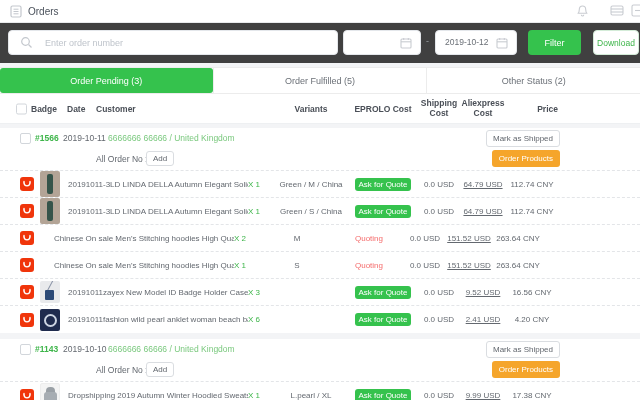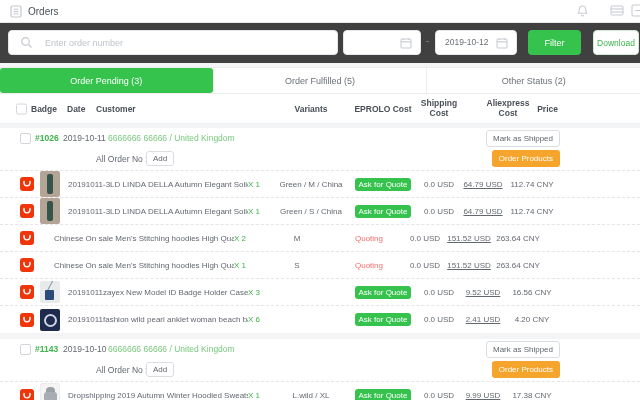--- a/index.html
+++ b/index.html
@@ -32,21 +32,21 @@
   .tab:first-child{border-left:0;}
   .tab.active{background:var(--green);color:#fff;border-radius:3px;}
 
   
   .thead{height:29px;background:#fff;border-bottom:1px solid #eef0f2;position:relative;font-size:8.5px;font-weight:bold;color:#4a4f57;}
   .thead span{position:absolute;top:50%;transform:translateY(-50%);line-height:1.25;}
   .h-order{left:31px;} .h-date{left:67px;} .h-cust{left:96px;}
   .h-var{left:274px;width:74px;text-align:center;}
   .h-epr{left:348px;width:70px;text-align:center;}
   .h-ship{left:418px;width:42px;text-align:center;}
-  .h-ali{left:460px;width:46px;text-align:center;margin-left:25px;}
+  .h-ali{left:460px;width:46px;text-align:center;}
   .h-price{left:506px;width:52px;text-align:right;}
   .cb{display:inline-block;width:11px;height:11px;background:#fff;border:1px solid #d2d6db;border-radius:2px;box-sizing:border-box;cursor:pointer;}
   .h-cb{position:absolute;left:16px;top:9px;transform:none;}
 
   
   .order-group{background:#fff;margin-top:4px;}
   .order-group + .order-group{margin-top:6px;}
   .g-row{height:21px;position:relative;font-size:8.5px;}
   .g-cb{position:absolute;left:20px;top:5px;}
   .ono{position:absolute;left:35px;top:5px;color:var(--tgreen);font-weight:bold;cursor:pointer;}
@@ -172,21 +172,21 @@
     <span class="h-epr">EPROLO Cost</span>
     <span class="h-ship">Shipping Cost</span>
     <span class="h-ali">Aliexpress Cost</span>
     <span class="h-price">Price</span>
   </div>
 
   <div id="orders-list">
   <div class="order-group">
     <div class="g-row">
       <span class="cb g-cb"></span>
-      <span class="ono">#1026</span>
+      <span class="ono">#1566</span>
       <span class="odate">2019-10-11</span>
       <span class="ocust">6666666 66666 / United Kingdom</span>
       <button class="btn-ship">Mark as Shipped</button>
     </div>
     <div class="g-row">
       <span class="aon">All Order No :</span>
       <button class="btn-add">Add</button>
       <button class="btn-op">Order Products</button>
     </div>
     <div class="items">
@@ -343,21 +343,21 @@
       <svg width="14" height="14" viewBox="0 0 14 14">
                 <rect width="14" height="14" rx="3" fill="#f0350b"></rect>
                 <path d="M4 5.8a3 3 0 0 0 6 0" fill="none" stroke="#fff" stroke-width="1.3" stroke-linecap="round"></path>
                 <line x1="4" y1="4.4" x2="4" y2="5.8" stroke="#fff" stroke-width="1.3" stroke-linecap="round"></line>
                 <line x1="10" y1="4.4" x2="10" y2="5.8" stroke="#fff" stroke-width="1.3" stroke-linecap="round"></line>
               </svg>
     </span>
     <span class="thumb t-hoodie"></span>
     <span class="iname">Dropshipping 2019 Autumn Winter Hoodied Sweatshirts Men's...</span>
     <span class="iqty">X 1</span>
-    <span class="ivariant">L.wild / XL</span>
+    <span class="ivariant">L.pearl / XL</span>
     <span class="istatus">
       <span class="badge">Ask for Quote</span>
       
     </span>
     <span class="iship">0.0 USD</span>
     <span class="iali">9.99 USD</span>
     <span class="iprice">17.38 CNY</span>
   </div>
 </div>
   </div>

